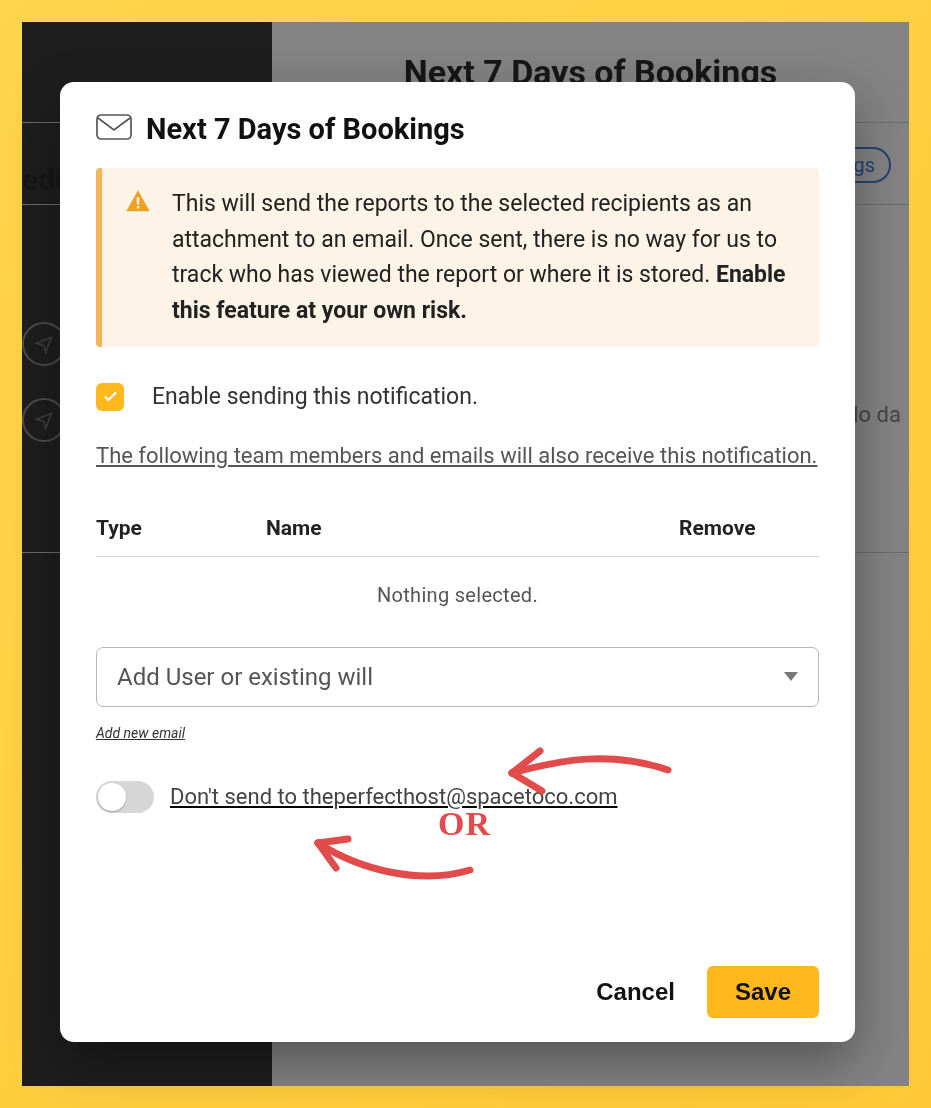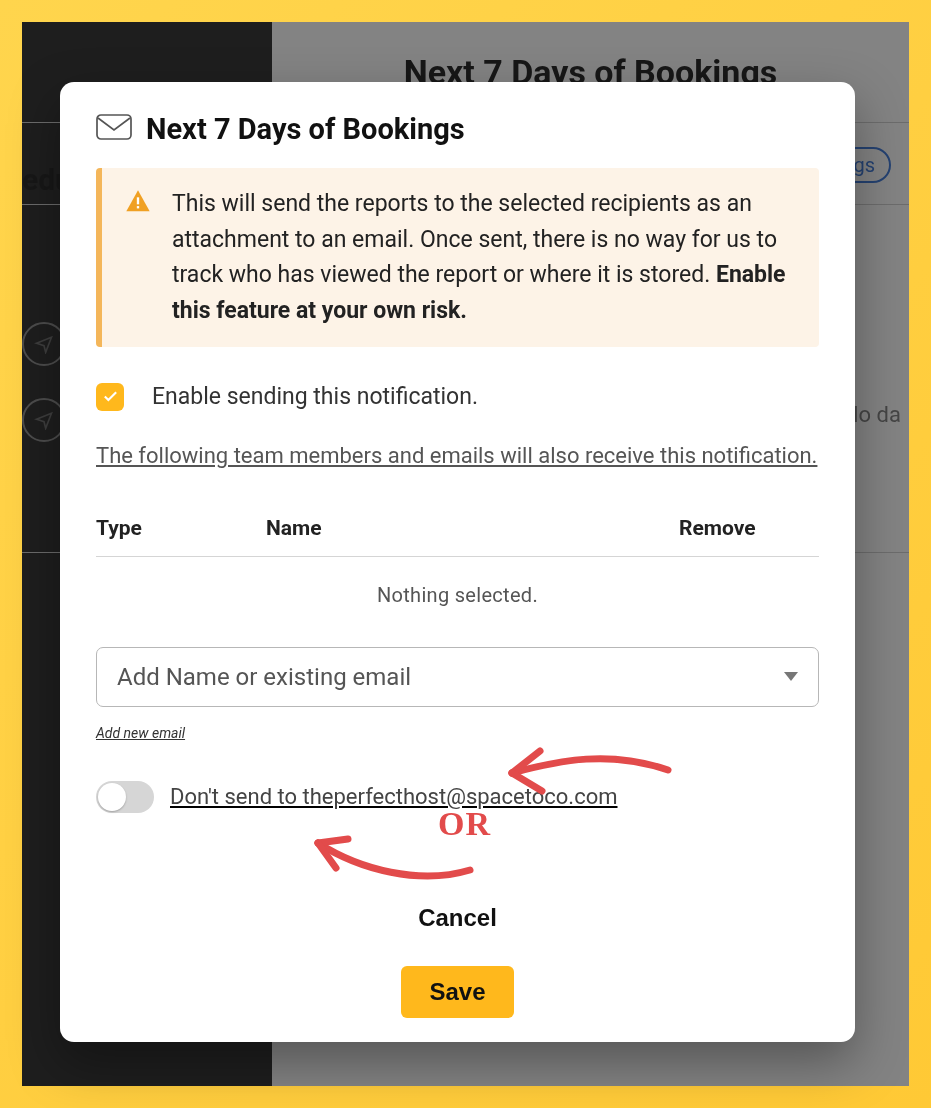--- a/index.html
+++ b/index.html
@@ -96,21 +96,21 @@
   .toggle-row { display:flex; align-items:center; gap:16px; margin-top:40px;text-decoration:underline; }
   .toggle {
     width:58px; height:32px; border-radius:16px; background:#d6d6d6;
     position:relative; cursor:pointer;
   }
   .toggle-knob {
     position:absolute; left:2px; top:2px; width:28px; height:28px;
     background:#fff; border-radius:14px; box-shadow:0 1px 2px rgba(0,0,0,.25);
   }
   .toggle-label { font-size:22px; color:#444; }
-  .modal-footer { margin-top:auto; display:flex; justify-content:flex-end; gap:24px; align-items:center; padding-top:30px;flex-direction:column; }
+  .modal-footer { margin-top:auto; display:flex; justify-content:flex-end; gap:24px; align-items:center; padding-top:30px; }
   .btn-cancel { font-size:24px; font-weight:700; color:#111; background:none; border:none; cursor:pointer; padding:10px 8px; }
   .btn-save {
     font-size:24px; font-weight:700; color:#111;
     background:#ffb81c; border:none; border-radius:6px;
     padding:12px 28px; cursor:pointer;
   }
   
   .annotation { position:absolute; pointer-events:none; }
   .anno-or {
     font-family: "Comic Sans MS", cursive; font-weight:700; color:#e24b4b;
@@ -183,21 +183,21 @@
     <p class="desc">The following team members and emails will also receive this notification.</p>
 
     <div class="table-header">
       <div class="col-type">Type</div>
       <div class="col-name">Name</div>
       <div class="col-remove">Remove</div>
     </div>
     <div class="table-empty">Nothing selected.</div>
 
     <div class="select">
-      <span>Add Name or existing email</span>
+      <span>Add User or existing will</span>
       <span class="caret-down"></span>
     </div>
 
     <a class="add-email-link">Add new email</a>
 
     <div class="toggle-row">
       <div class="toggle">
         <div class="toggle-knob"></div>
       </div>
       <span class="toggle-label">Don't send to theperfecthost@spacetoco.com</span>

